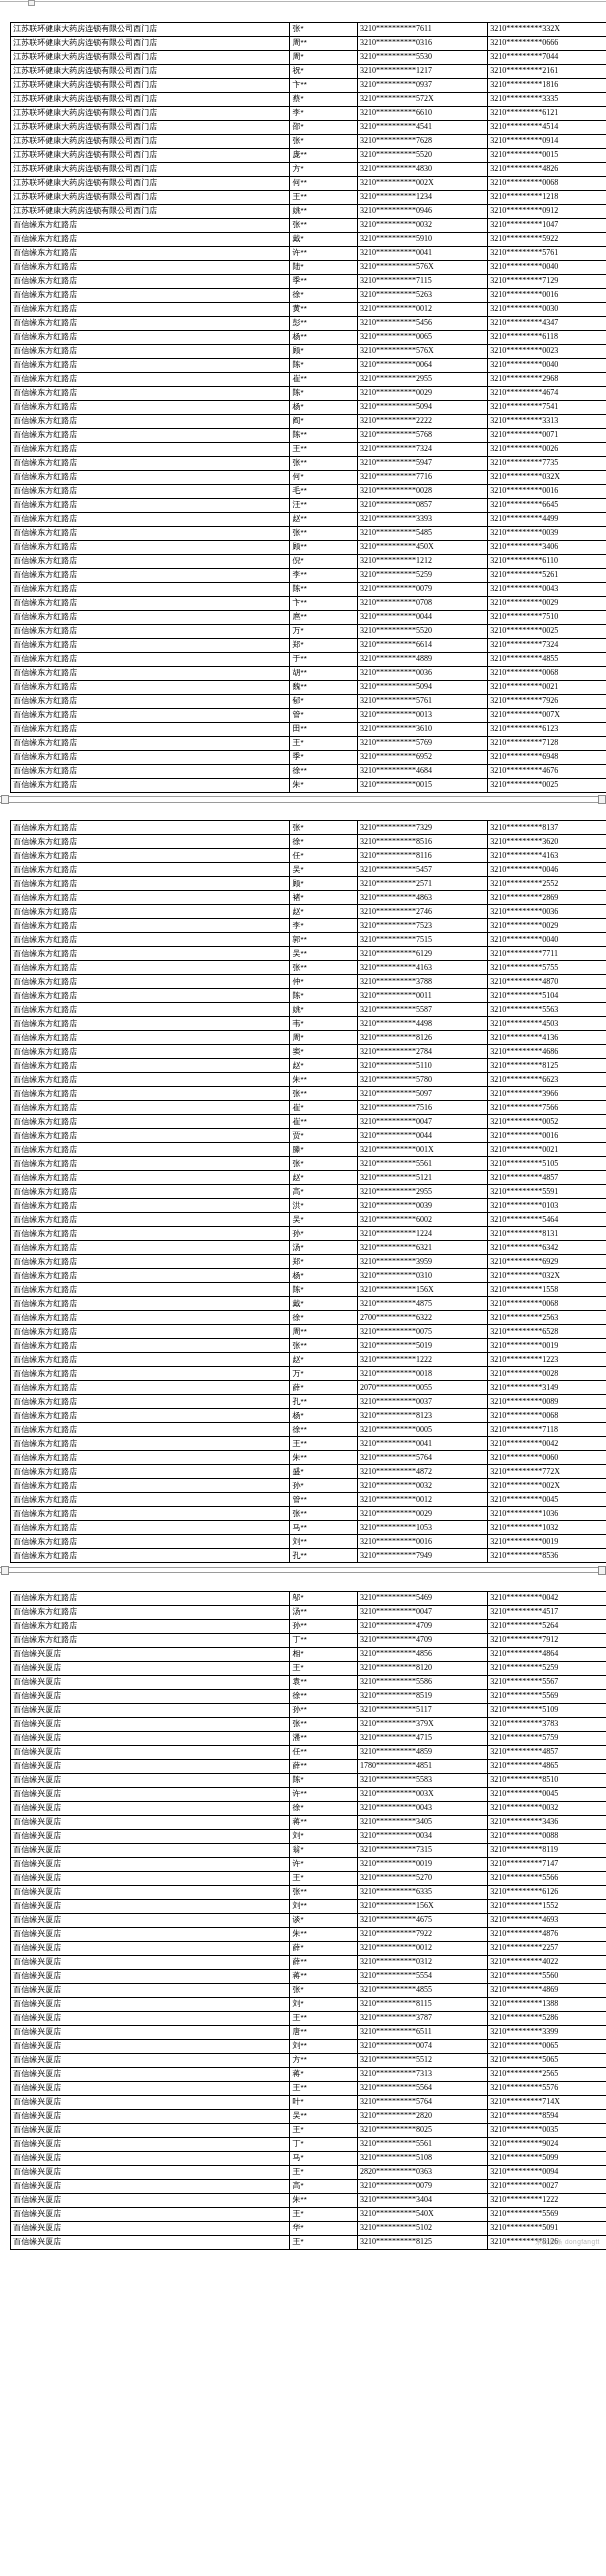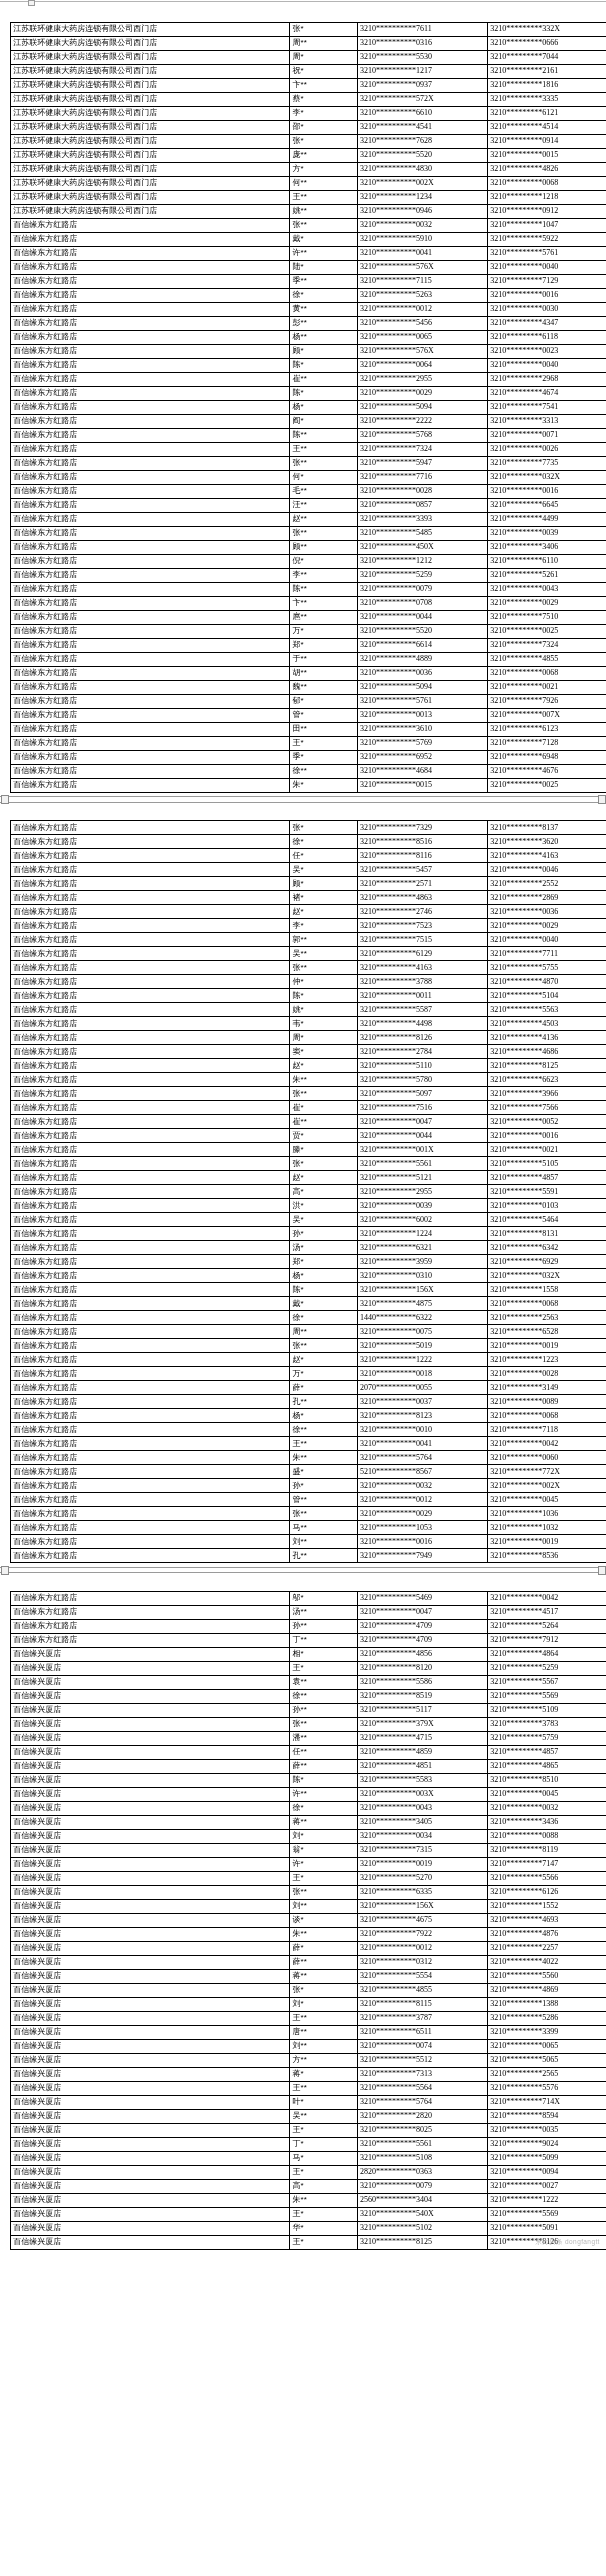--- a/index.html
+++ b/index.html
@@ -664,21 +664,21 @@
             </tr>
             <tr>
               <td class="c-store">百信缘东方红路店</td>
               <td class="c-name">戴*</td>
               <td class="c-id1">3210**********4875</td>
               <td class="c-id2">3210*********0068</td>
             </tr>
             <tr>
               <td class="c-store">百信缘东方红路店</td>
               <td class="c-name">徐*</td>
-              <td class="c-id1">1440**********6322</td>
+              <td class="c-id1">2700**********6322</td>
               <td class="c-id2">3210*********2563</td>
             </tr>
             <tr>
               <td class="c-store">百信缘东方红路店</td>
               <td class="c-name">周**</td>
               <td class="c-id1">3210**********0075</td>
               <td class="c-id2">3210*********6528</td>
             </tr>
             <tr>
               <td class="c-store">百信缘东方红路店</td>
@@ -712,39 +712,39 @@
             </tr>
             <tr>
               <td class="c-store">百信缘东方红路店</td>
               <td class="c-name">杨*</td>
               <td class="c-id1">3210**********8123</td>
               <td class="c-id2">3210*********0068</td>
             </tr>
             <tr>
               <td class="c-store">百信缘东方红路店</td>
               <td class="c-name">徐**</td>
-              <td class="c-id1">3210**********0010</td>
+              <td class="c-id1">3210**********0005</td>
               <td class="c-id2">3210*********7118</td>
             </tr>
             <tr>
               <td class="c-store">百信缘东方红路店</td>
               <td class="c-name">王**</td>
               <td class="c-id1">3210**********0041</td>
               <td class="c-id2">3210*********0042</td>
             </tr>
             <tr>
               <td class="c-store">百信缘东方红路店</td>
               <td class="c-name">朱**</td>
               <td class="c-id1">3210**********5764</td>
               <td class="c-id2">3210*********0060</td>
             </tr>
             <tr>
               <td class="c-store">百信缘东方红路店</td>
               <td class="c-name">盛*</td>
-              <td class="c-id1">5210**********8567</td>
+              <td class="c-id1">3210**********4872</td>
               <td class="c-id2">3210*********772X</td>
             </tr>
             <tr>
               <td class="c-store">百信缘东方红路店</td>
               <td class="c-name">孙*</td>
               <td class="c-id1">3210**********0032</td>
               <td class="c-id2">3210*********002X</td>
             </tr>
             <tr>
               <td class="c-store">百信缘东方红路店</td>
@@ -855,21 +855,21 @@
             </tr>
             <tr>
               <td class="c-store">百信缘兴厦店</td>
               <td class="c-name">任**</td>
               <td class="c-id1">3210**********4859</td>
               <td class="c-id2">3210*********4857</td>
             </tr>
             <tr>
               <td class="c-store">百信缘兴厦店</td>
               <td class="c-name">薛**</td>
-              <td class="c-id1">3210**********4851</td>
+              <td class="c-id1">1780**********4851</td>
               <td class="c-id2">3210*********4865</td>
             </tr>
             <tr>
               <td class="c-store">百信缘兴厦店</td>
               <td class="c-name">陈*</td>
               <td class="c-id1">3210**********5583</td>
               <td class="c-id2">3210*********8510</td>
             </tr>
             <tr>
               <td class="c-store">百信缘兴厦店</td>
@@ -1041,21 +1041,21 @@
             </tr>
             <tr>
               <td class="c-store">百信缘兴厦店</td>
               <td class="c-name">高*</td>
               <td class="c-id1">3210**********0079</td>
               <td class="c-id2">3210*********0027</td>
             </tr>
             <tr>
               <td class="c-store">百信缘兴厦店</td>
               <td class="c-name">朱**</td>
-              <td class="c-id1">2560**********3404</td>
+              <td class="c-id1">3210**********3404</td>
               <td class="c-id2">3210*********1222</td>
             </tr>
             <tr>
               <td class="c-store">百信缘兴厦店</td>
               <td class="c-name">王*</td>
               <td class="c-id1">3210**********540X</td>
               <td class="c-id2">3210*********5569</td>
             </tr>
             <tr>
               <td class="c-store">百信缘兴厦店</td>

